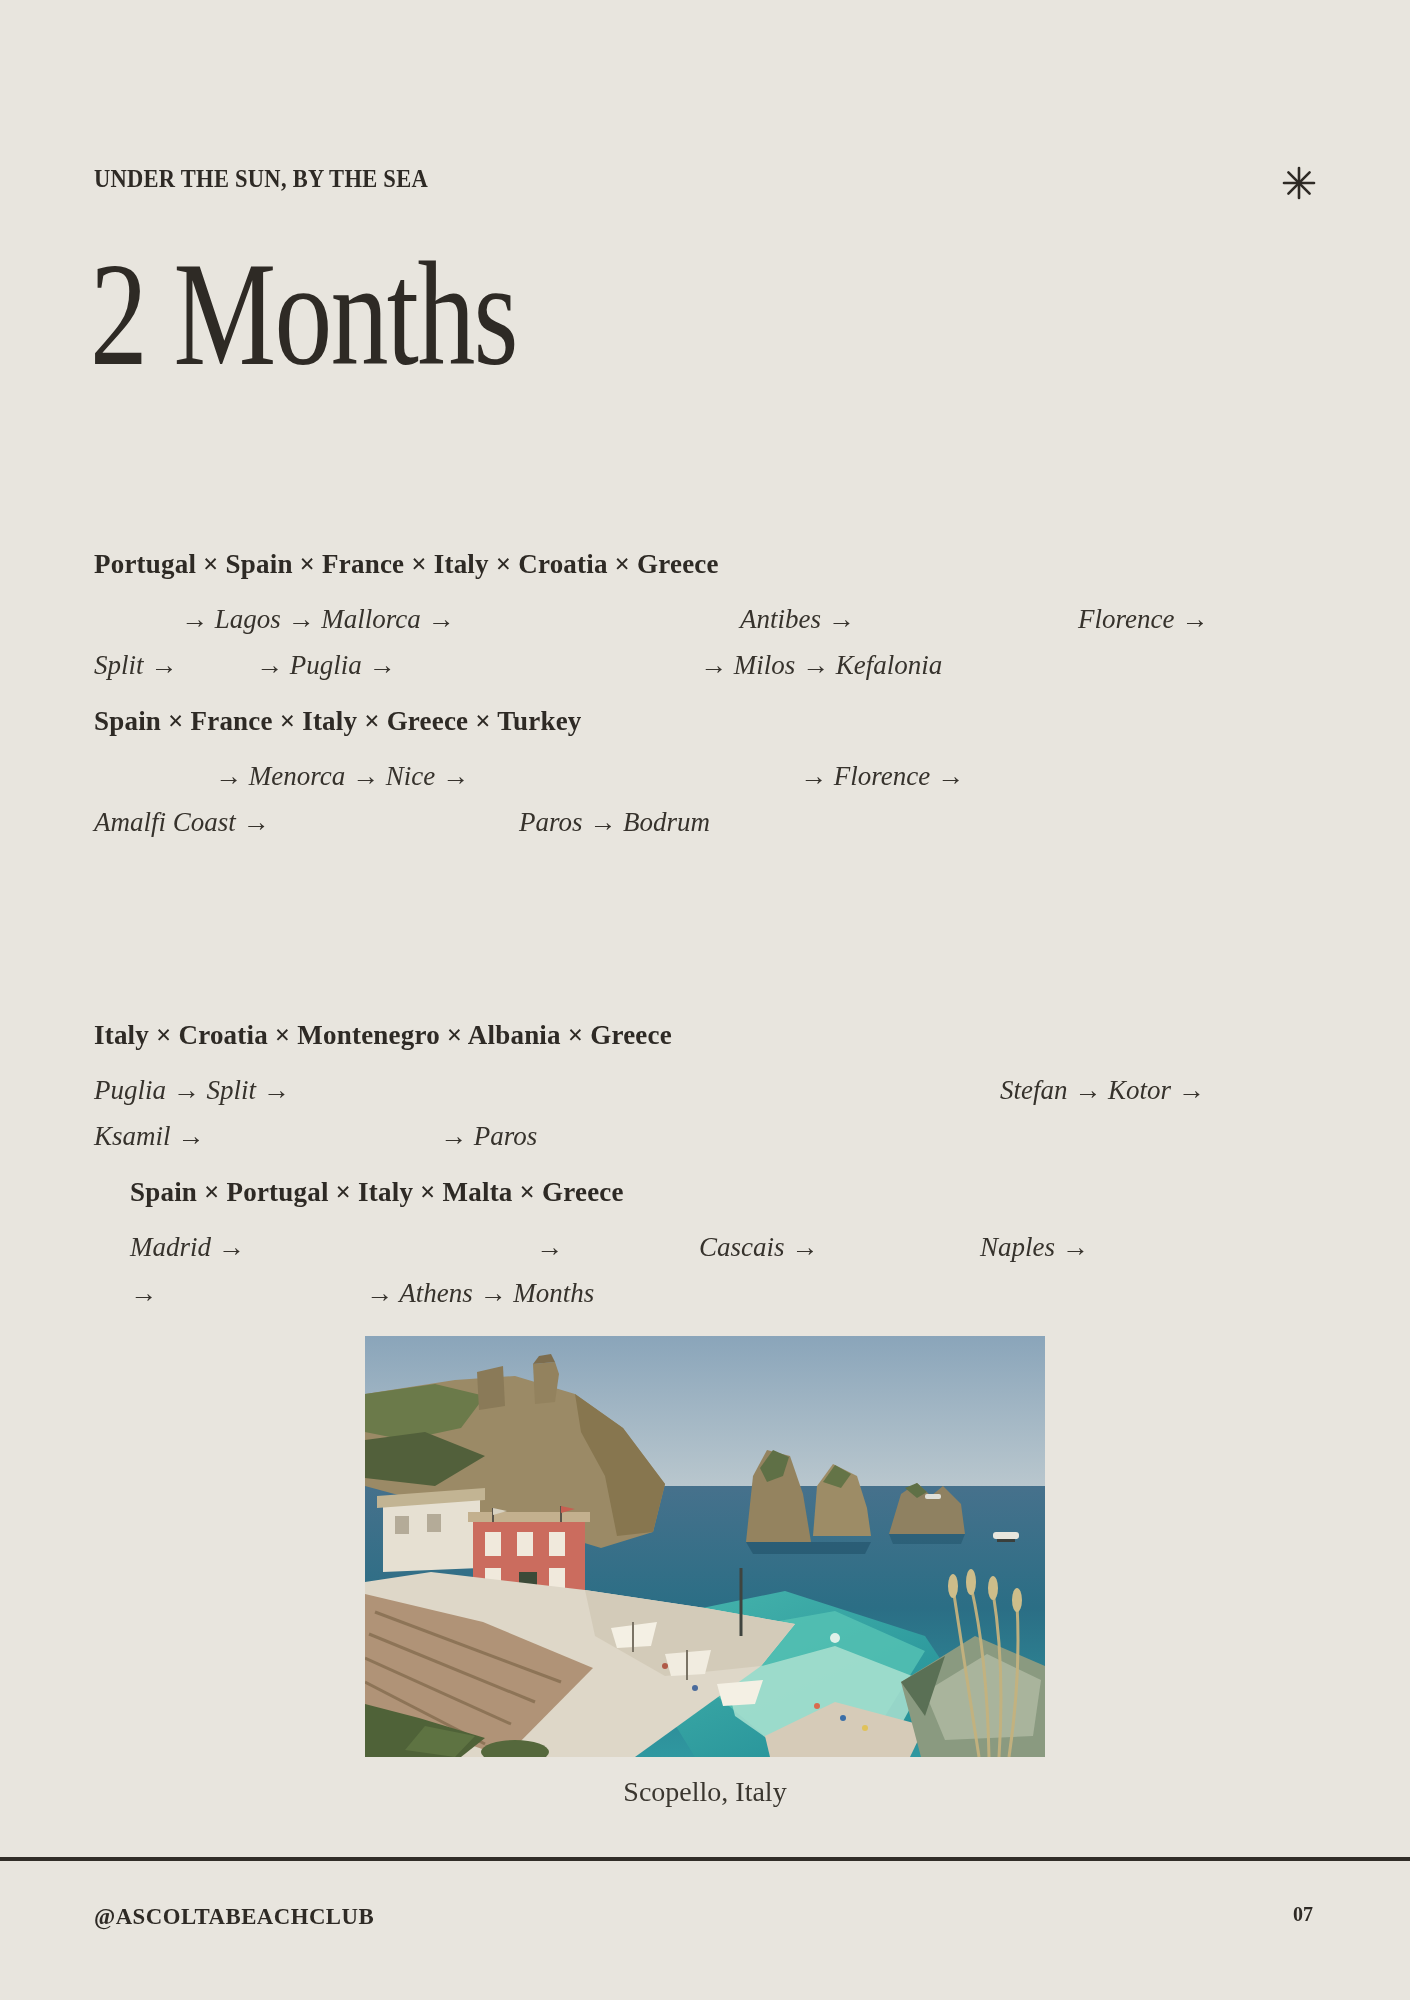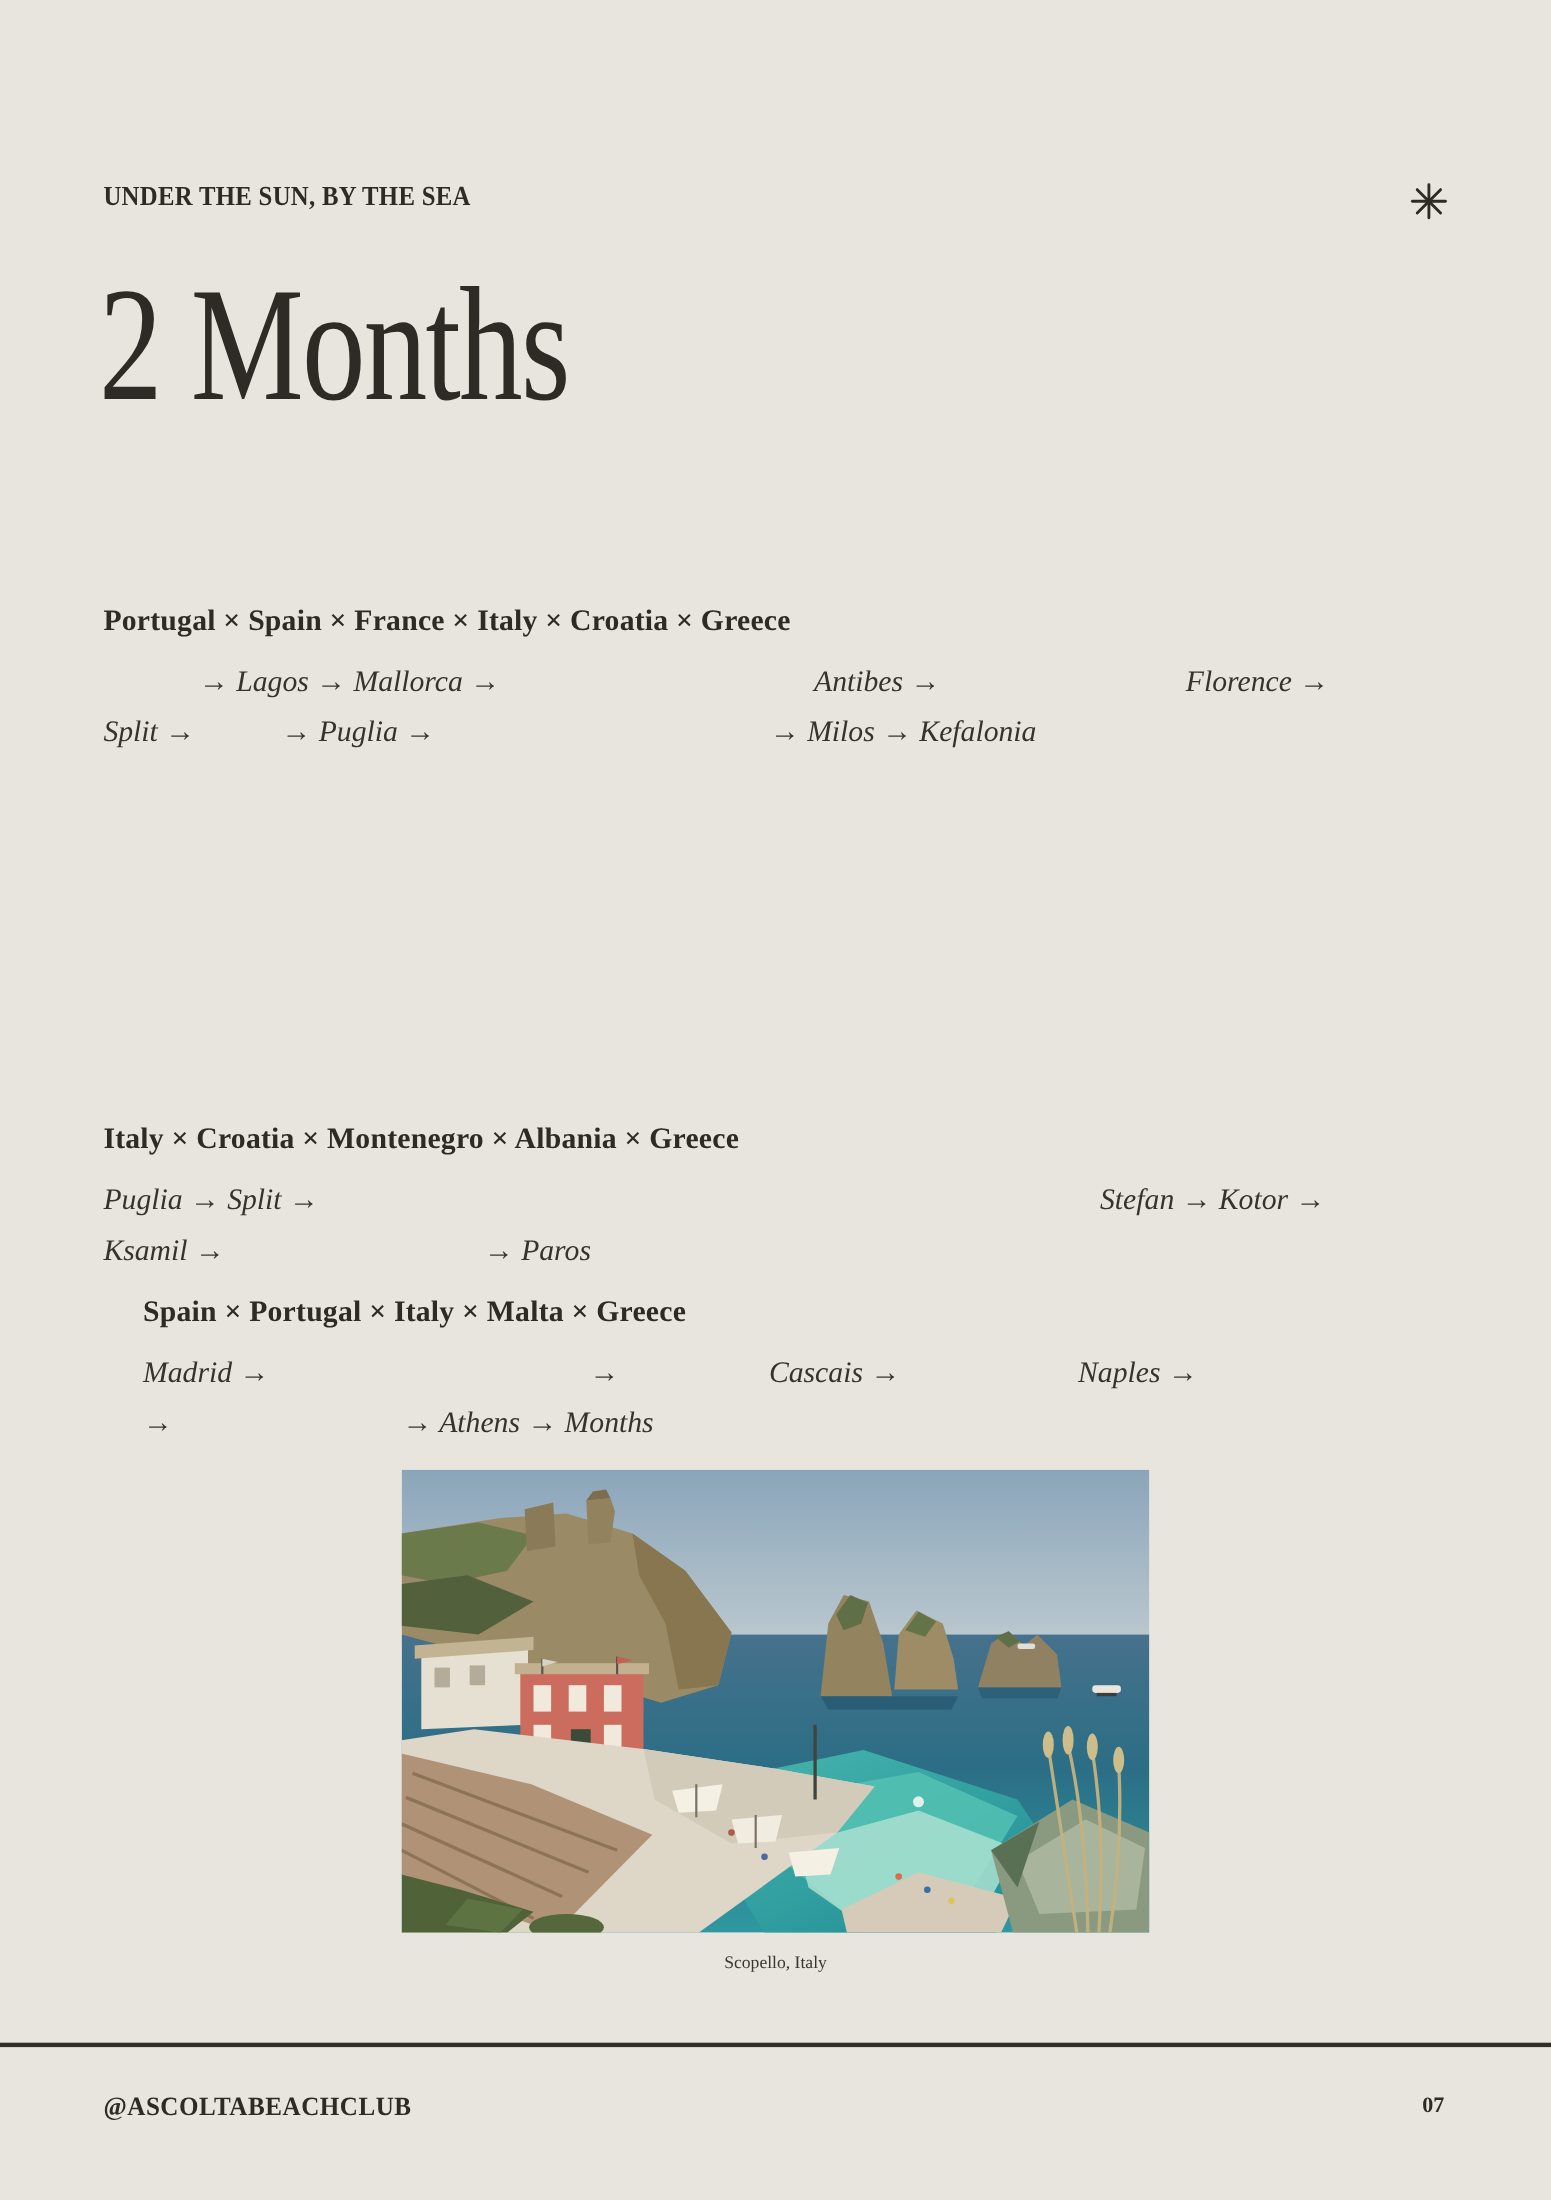--- a/index.html
+++ b/index.html
@@ -39,21 +39,21 @@
   }
 
   .figure{position:absolute;left:0;top:0;right:0;}
   .photo{
     position:absolute;left:365px;top:1336px;width:680px;height:421px;
     overflow:hidden;
   }
   .photo svg{display:block;width:680px;height:421px;}
   .caption{
     position:absolute;left:0;right:0;top:1776px;text-align:center;
-    font-size:16px;color:#3a362f;margin:0;
+    font-size:28px;color:#3a362f;margin:0;
   }
 
   .footer-rule{position:absolute;left:0;right:0;top:1857px;height:4px;background:#312d28;}
   .handle{
     position:absolute;left:94px;top:1903px;font-size:24px;font-weight:bold;
     letter-spacing:.5px;white-space:nowrap;transform:scaleX(.95);transform-origin:left top;
   }
   .page-number{position:absolute;right:97px;top:1903px;font-size:20px;font-weight:bold;}
 </style>
 </head>
@@ -82,20 +82,31 @@
         <div class="block-head">Portugal × Spain × France × Italy × Croatia × Greece</div>
         <div class="route-line" style="top: 55px;">
           <span class="route-seg" style="left: 87px;">→ Lagos → Mallorca →</span>
           <span class="route-seg" style="left: 646px;">Antibes →</span>
           <span class="route-seg" style="left: 984px;">Florence →</span>
         </div>
         <div class="route-line" style="top: 101px;">
           <span class="route-seg" style="left: 0px;">Split →</span>
           <span class="route-seg" style="left: 162px;">→ Puglia →</span>
           <span class="route-seg" style="left: 606px;">→ Milos → Kefalonia</span>
+        </div>
+      </div>
+      <div class="block" style="top: 704px;">
+        <div class="block-head">Spain × France × Italy × Greece × Turkey</div>
+        <div class="route-line" style="top: 55px;">
+          <span class="route-seg" style="left: 121px;">→ Menorca → Nice →</span>
+          <span class="route-seg" style="left: 706px;">→ Florence →</span>
+        </div>
+        <div class="route-line" style="top: 101px;">
+          <span class="route-seg" style="left: 0px;">Amalfi Coast →</span>
+          <span class="route-seg" style="left: 425px;">Paros → Bodrum</span>
         </div>
       </div>
       <div class="block" style="top: 1018px;">
         <div class="block-head">Italy × Croatia × Montenegro × Albania × Greece</div>
         <div class="route-line" style="top: 55px;">
           <span class="route-seg" style="left: 0px;">Puglia → Split →</span>
           <span class="route-seg" style="left: 906px;">Stefan → Kotor →</span>
         </div>
         <div class="route-line" style="top: 101px;">
           <span class="route-seg" style="left: 0px;">Ksamil →</span>

